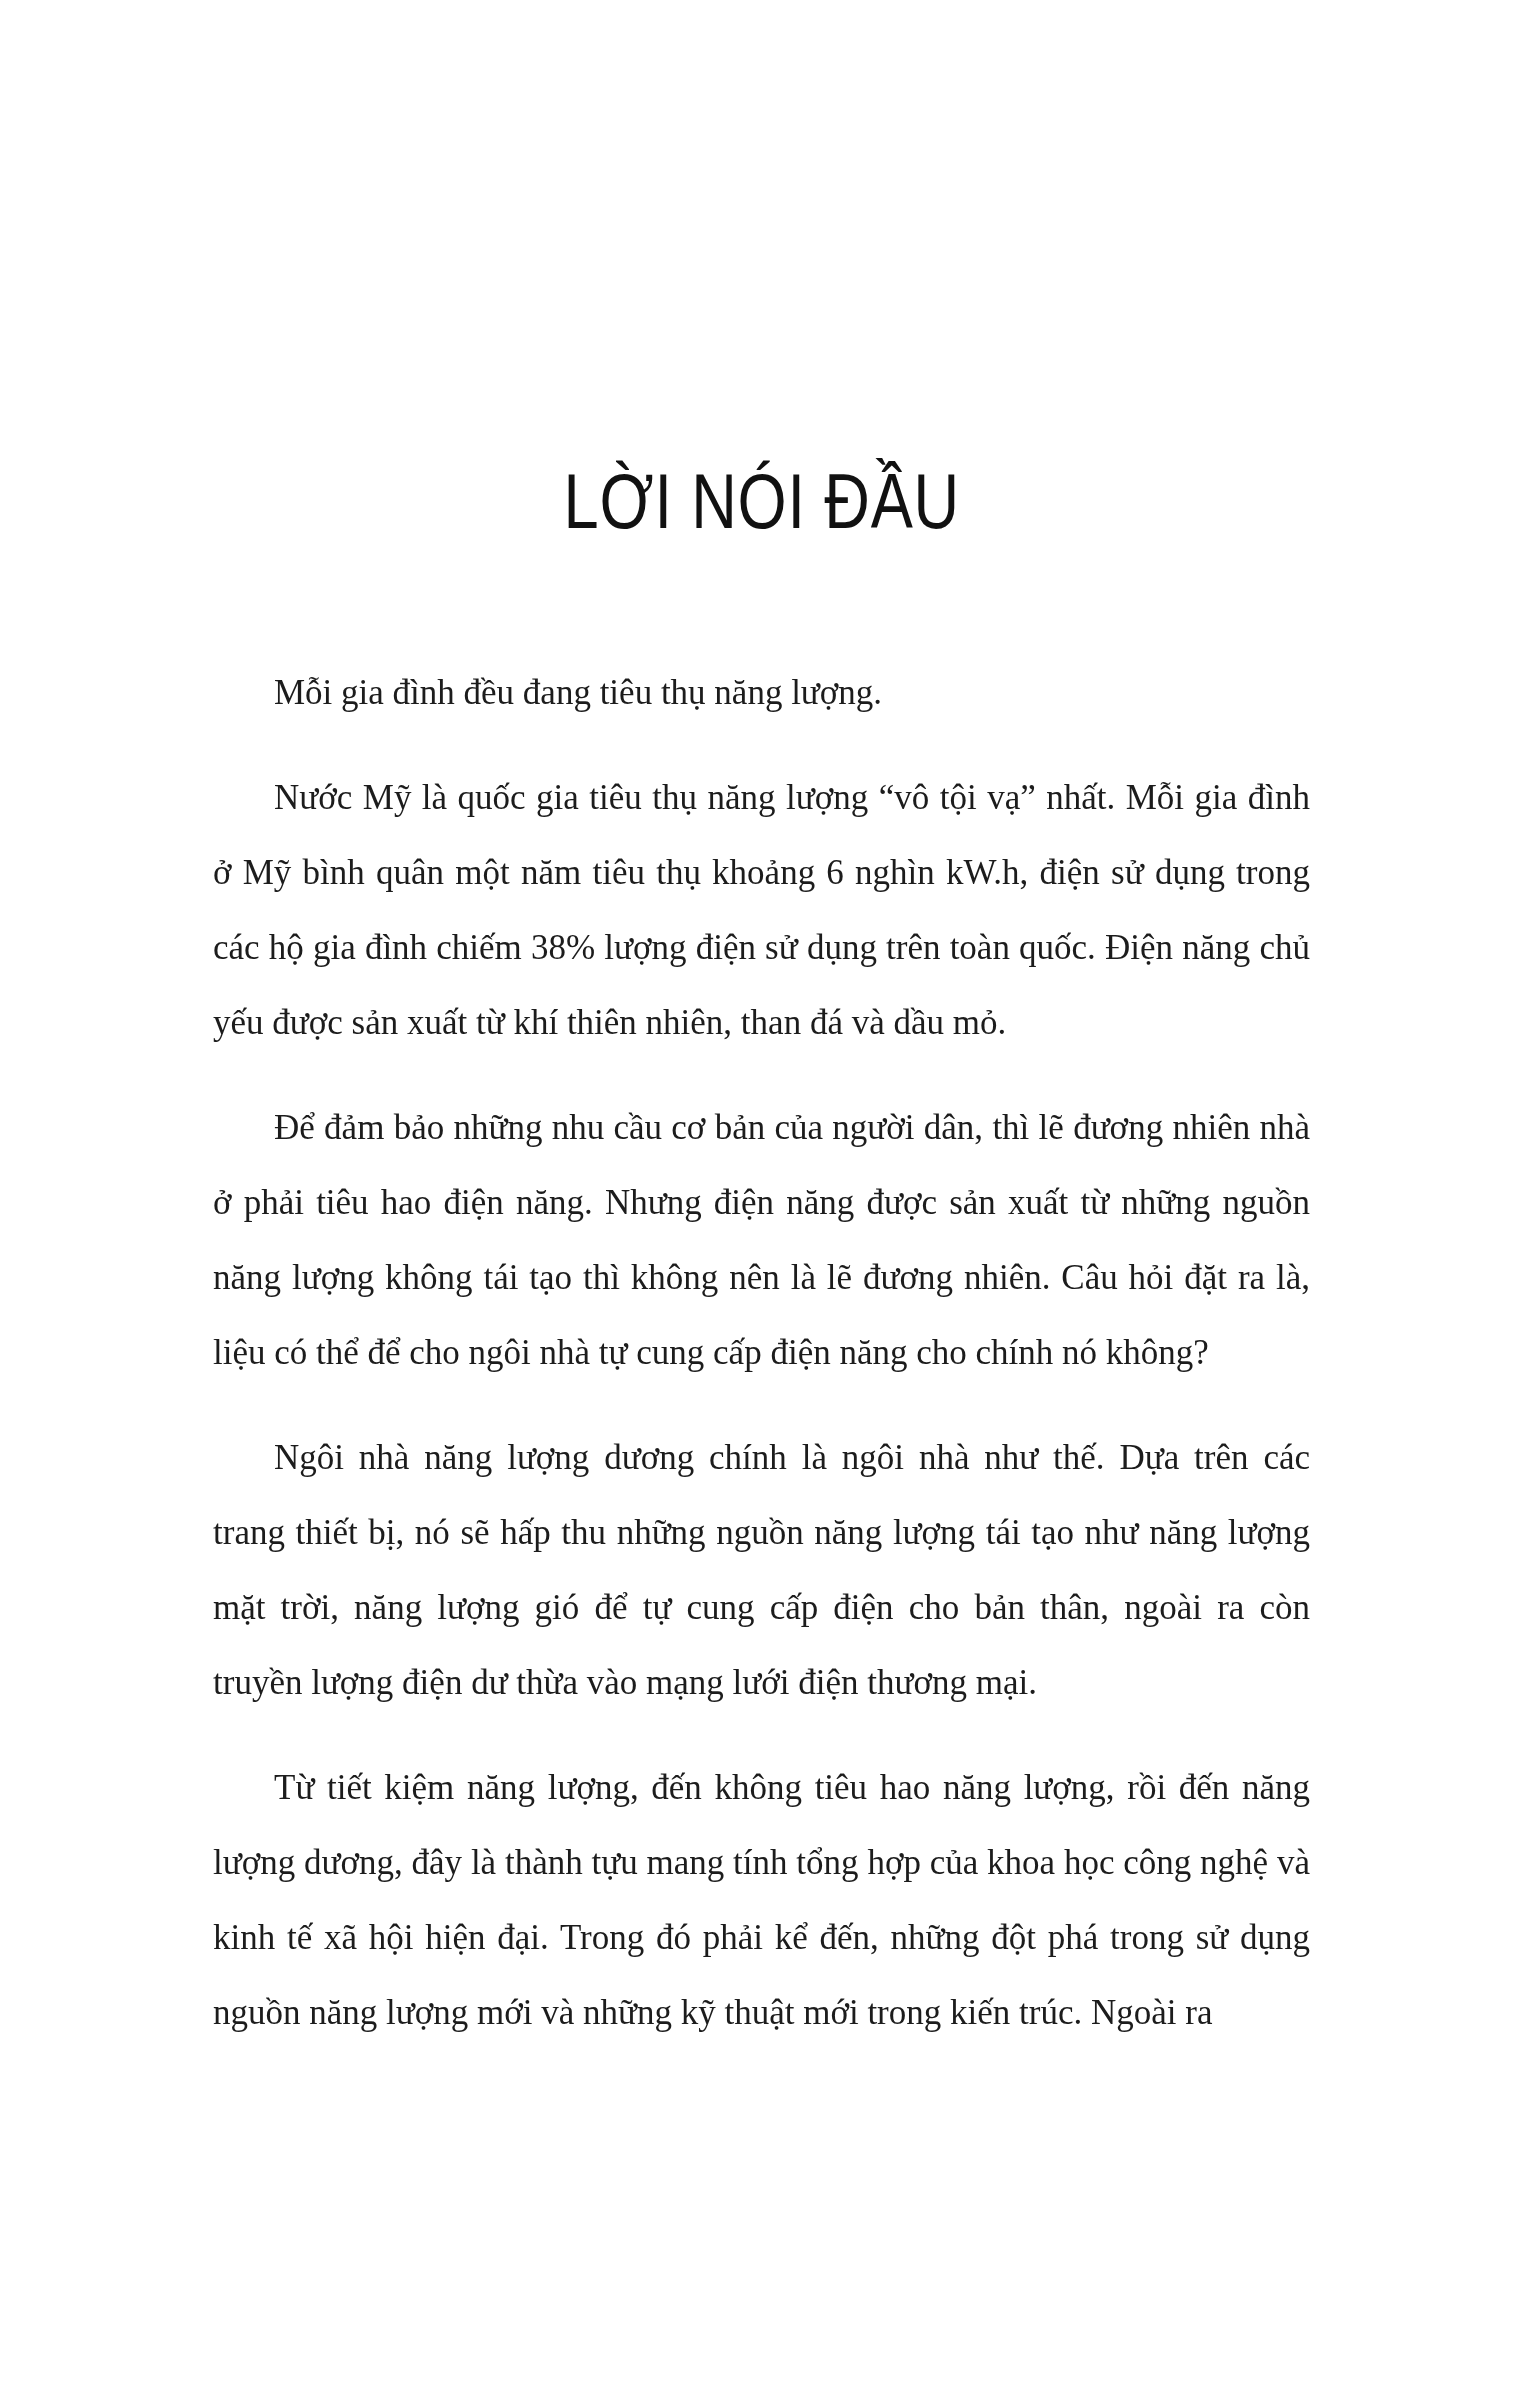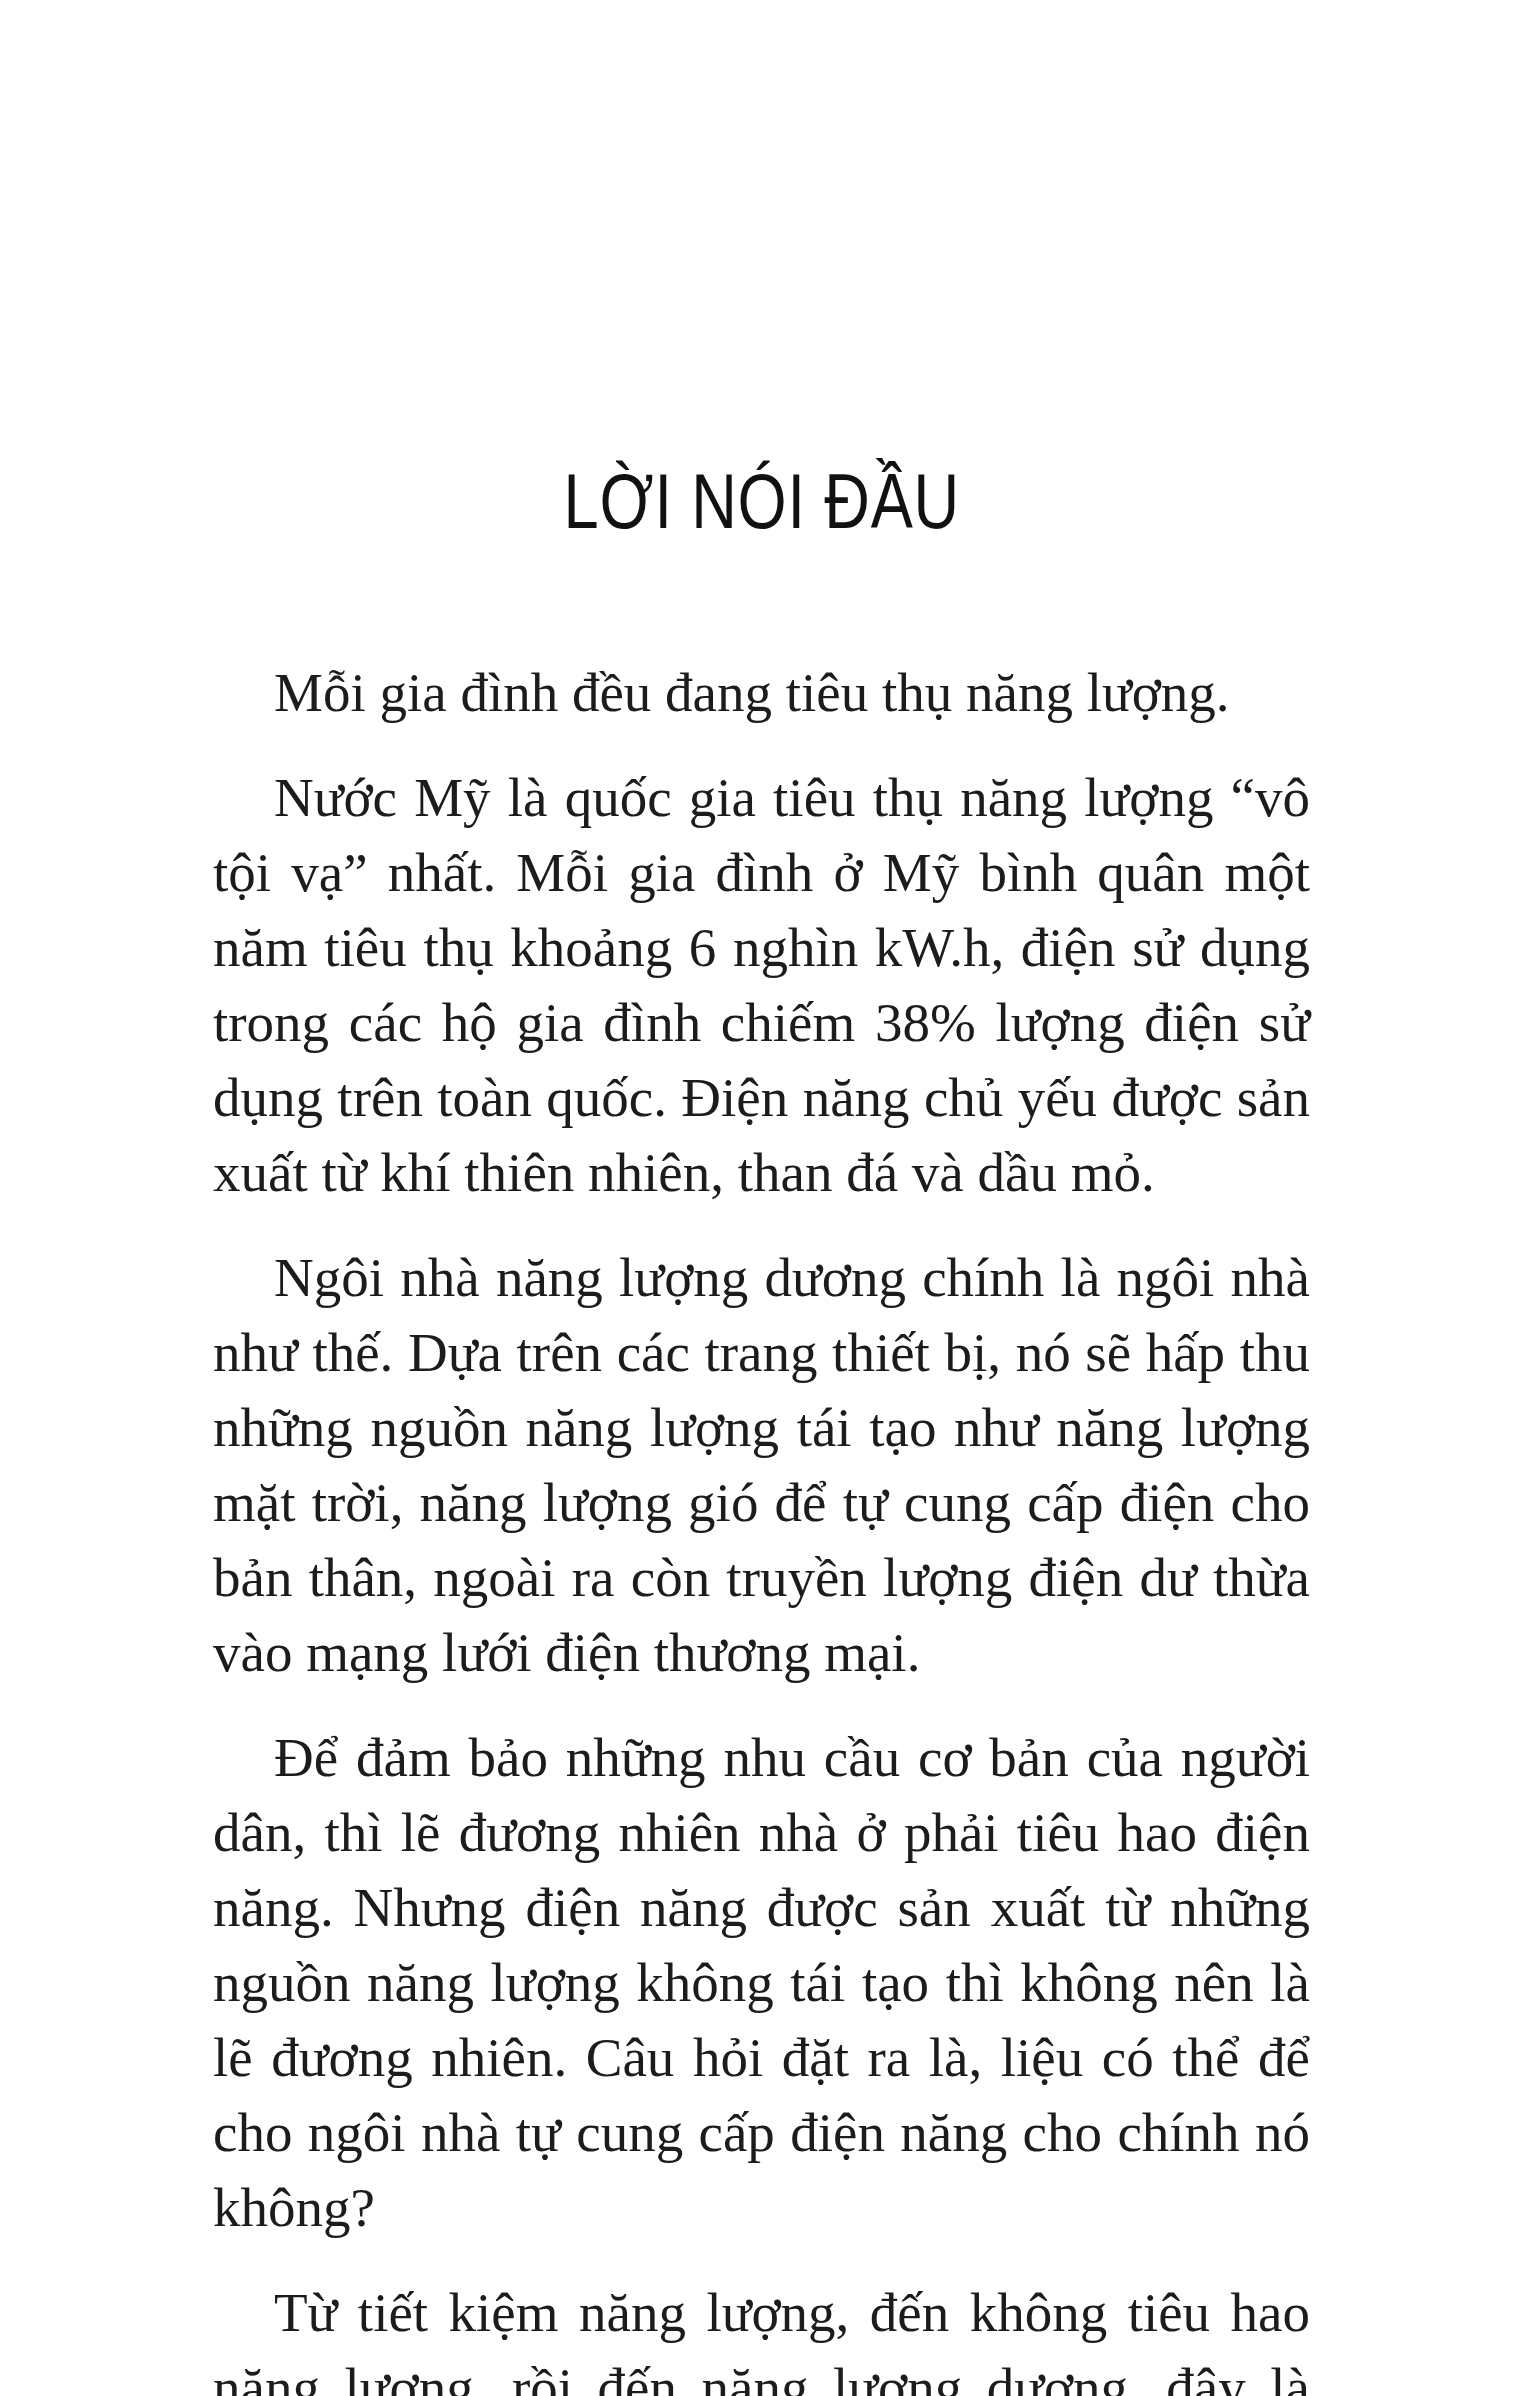--- a/index.html
+++ b/index.html
@@ -32,39 +32,39 @@
     color: #111111;
   }
   .page-title .title-inner {
     display: inline-block;
     transform: scaleX(0.82);
     transform-origin: center;
     white-space: nowrap;
   }
   .body-text p {
     margin: 0 0 30px 0;
-    font-size: 55px;
+    font-size: 35px;
     line-height: 75px;
     text-align: justify;
     text-indent: 61px;
     color: #1c1c1c;
   }
   .body-text p:last-child {
     margin-bottom: 0;
   }
 </style>
 </head>
 <body>
 
 <div class="page">
   <h1 class="page-title">
     <span class="title-inner">LỜI NÓI ĐẦU</span>
   </h1>
 
   <div class="body-text">
     <p>Mỗi gia đình đều đang tiêu thụ năng lượng.</p>
     <p>Nước Mỹ là quốc gia tiêu thụ năng lượng “vô tội vạ” nhất. Mỗi gia đình ở Mỹ bình quân một năm tiêu thụ khoảng 6 nghìn kW.h, điện sử dụng trong các hộ gia đình chiếm 38% lượng điện sử dụng trên toàn quốc. Điện năng chủ yếu được sản xuất từ khí thiên nhiên, than đá và dầu mỏ.</p>
+    <p>Để đảm bảo những nhu cầu cơ bản của người dân, thì lẽ đương nhiên nhà ở phải tiêu hao điện năng. Nhưng điện năng được sản xuất từ những nguồn năng lượng không tái tạo thì không nên là lẽ đương nhiên. Câu hỏi đặt ra là, liệu có thể để cho ngôi nhà tự cung cấp điện năng cho chính nó không?</p>
     <p>Ngôi nhà năng lượng dương chính là ngôi nhà như thế. Dựa trên các trang thiết bị, nó sẽ hấp thu những nguồn năng lượng tái tạo như năng lượng mặt trời, năng lượng gió để tự cung cấp điện cho bản thân, ngoài ra còn truyền lượng điện dư thừa vào mạng lưới điện thương mại.</p>
-    <p>Để đảm bảo những nhu cầu cơ bản của người dân, thì lẽ đương nhiên nhà ở phải tiêu hao điện năng. Nhưng điện năng được sản xuất từ những nguồn năng lượng không tái tạo thì không nên là lẽ đương nhiên. Câu hỏi đặt ra là, liệu có thể để cho ngôi nhà tự cung cấp điện năng cho chính nó không?</p>
     <p>Từ tiết kiệm năng lượng, đến không tiêu hao năng lượng, rồi đến năng lượng dương, đây là thành tựu mang tính tổng hợp của khoa học công nghệ và kinh tế xã hội hiện đại. Trong đó phải kể đến, những đột phá trong sử dụng nguồn năng lượng mới và những kỹ thuật mới trong kiến trúc. Ngoài ra</p>
   </div>
 </div>
 
 
 </body></html>

